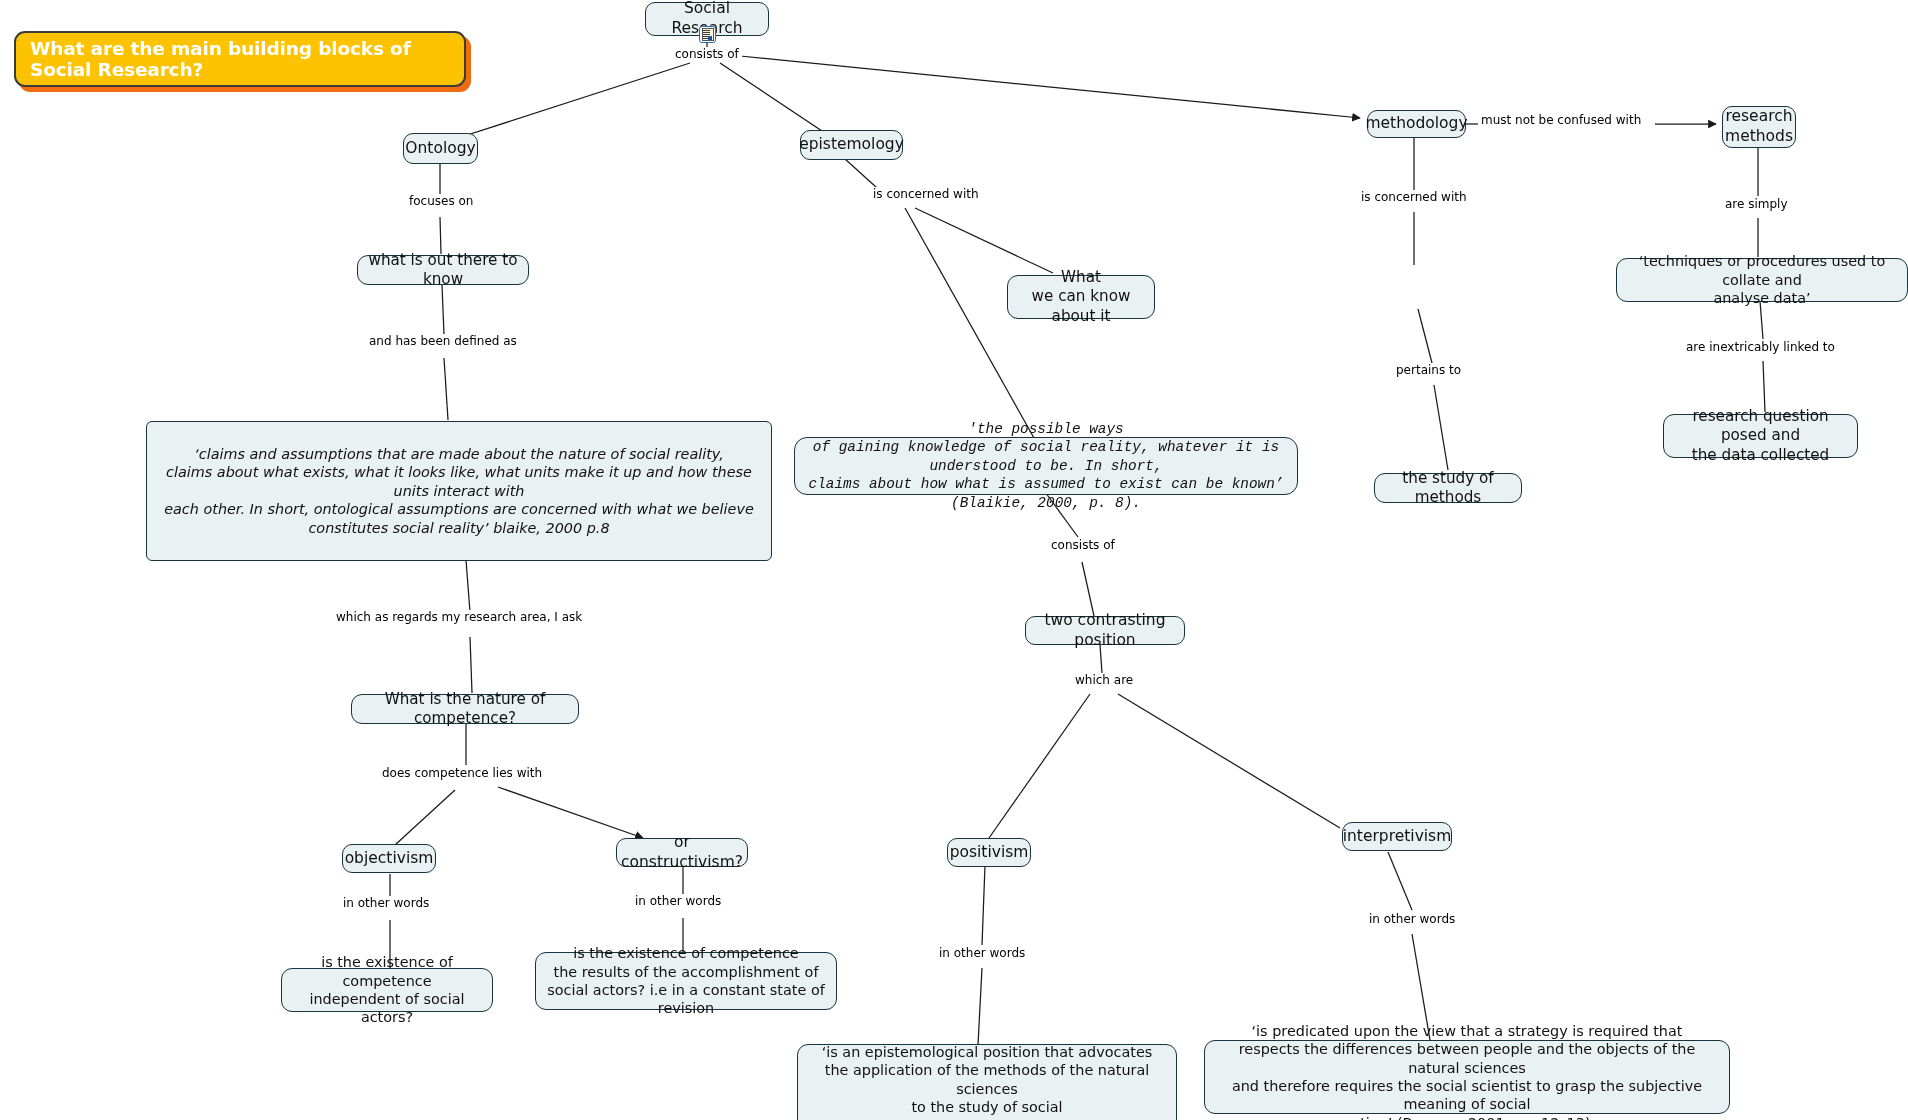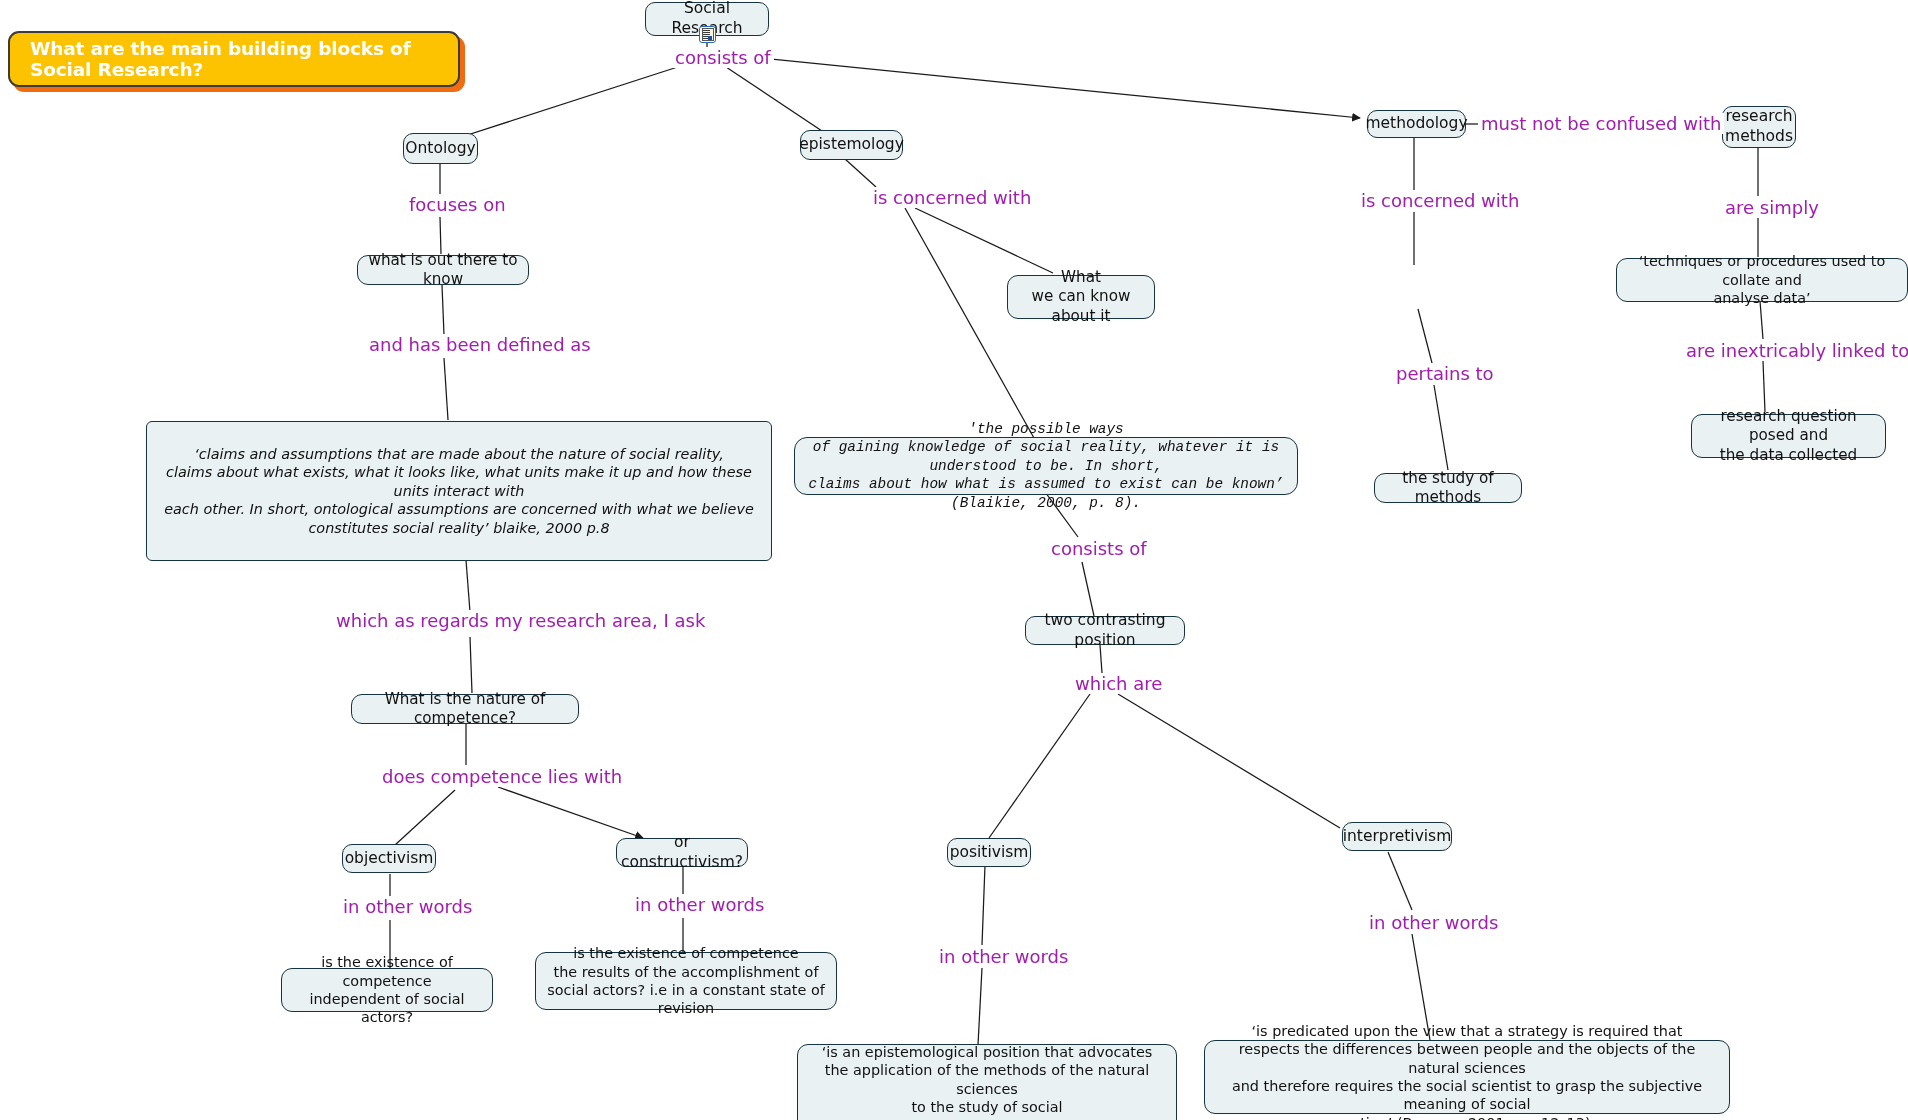--- a/index.html
+++ b/index.html
@@ -45,43 +45,43 @@
     font-size: 14.4px;
     font-style: italic;
     border-radius: 13px;
   }
   .node.plainbox {
     font-size: 15.2px;
     border-radius: 11px;
   }
   .edge-label {
     position: absolute;
-    font-size: 18px;
-    color: #a21caf;
+    font-size: 12px;
+    color: #000000;
     white-space: nowrap;
     background: #ffffff;
     padding: 0 3px;
     z-index: 4;
   }
   
   #focus-question {
     position: absolute;
-    left: 8px;
+    left: 14px;
     top: 31px;
     width: 452px;
     height: 56px;
     box-sizing: border-box;
     background: #fdc300;
     border: 2.2px solid #3b3b3b;
     border-radius: 11px;
     box-shadow: 5px 5px 0px 0px #f06c10;
     display: flex;
     align-items: center;
     justify-content: flex-start;
-    padding-left: 20px;
+    padding-left: 14px;
     color: #ffffff;
     font-size: 18.5px;
     font-weight: bold;
     z-index: 6;
     letter-spacing: -0.15px;
   }
   
   #resource-icon {
     position: absolute;
     width: 17px;
@@ -248,21 +248,21 @@
   <div class="node quote" style="left:794px; top:437px; width:504px; height:58px; white-space:pre-line;font-family:Liberation Mono, monospace;">
     <span>'the possible ways
 of gaining knowledge of social reality, whatever it is understood to be. In short,
 claims about how what is assumed to exist can be known’ (Blaikie, 2000, p. 8).</span>
   </div>
 
   <div class="node plainbox" style="left:1374px; top:473px; width:148px; height:30px;">
     <span>the study of methods</span>
   </div>
 
-  <div class="node plainbox" style="left:1663px; top:414px; width:195px; height:44px; white-space:pre-line;margin-left:28px;">
+  <div class="node plainbox" style="left:1663px; top:414px; width:195px; height:44px; white-space:pre-line;">
     <span>research question posed and
 the data collected</span>
   </div>
 
   <div class="node plainbox" style="left:351px; top:694px; width:228px; height:30px;">
     <span>What is the nature of competence?</span>
   </div>
 
   <div class="node concept" style="left:342px; top:844px; width:94px; height:29px;">
     <span>objectivism</span>

